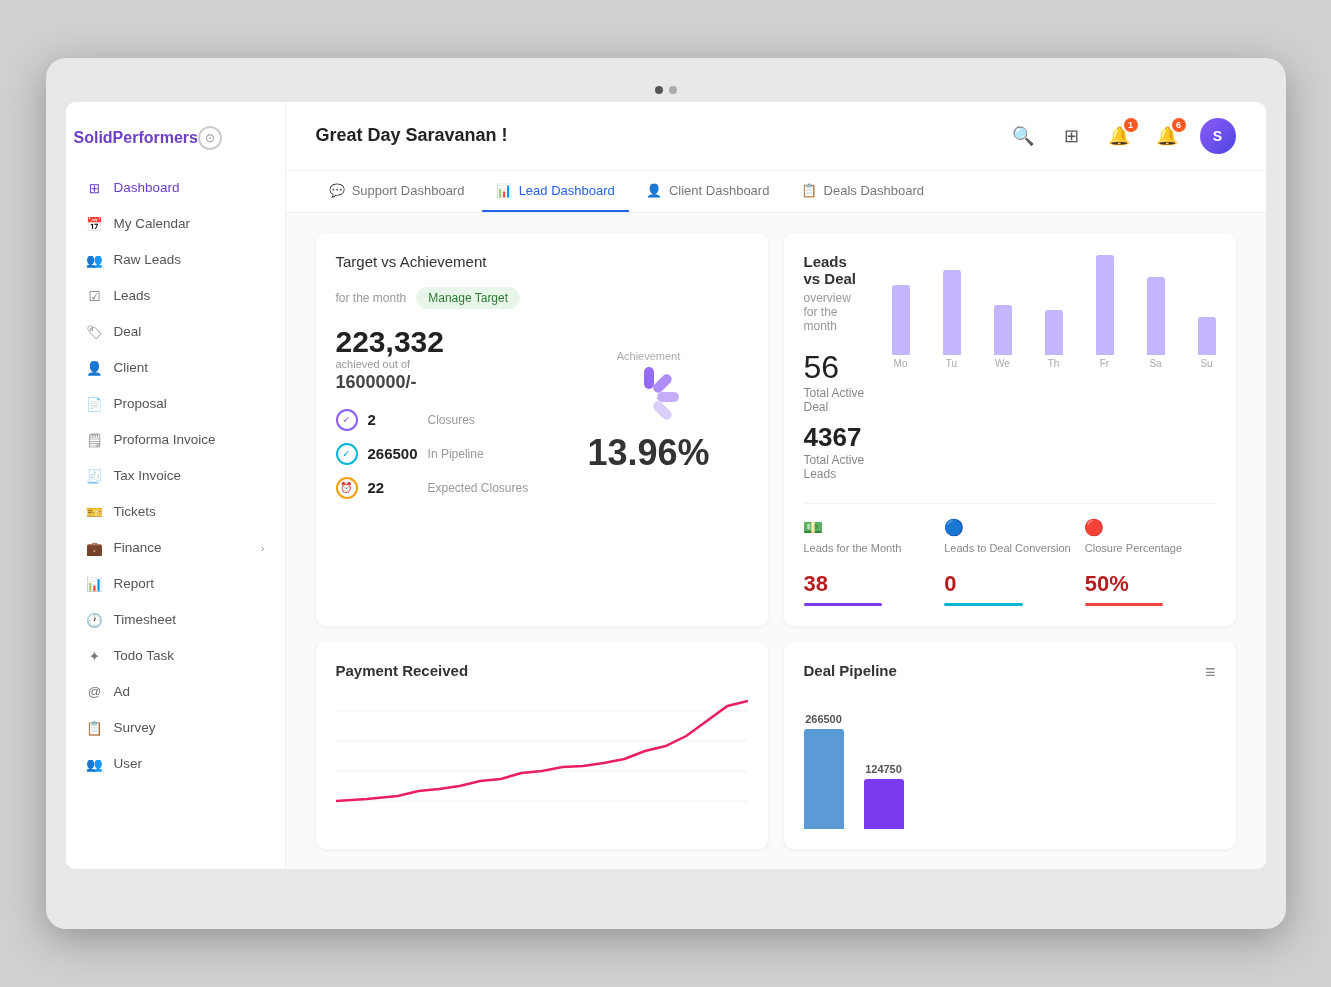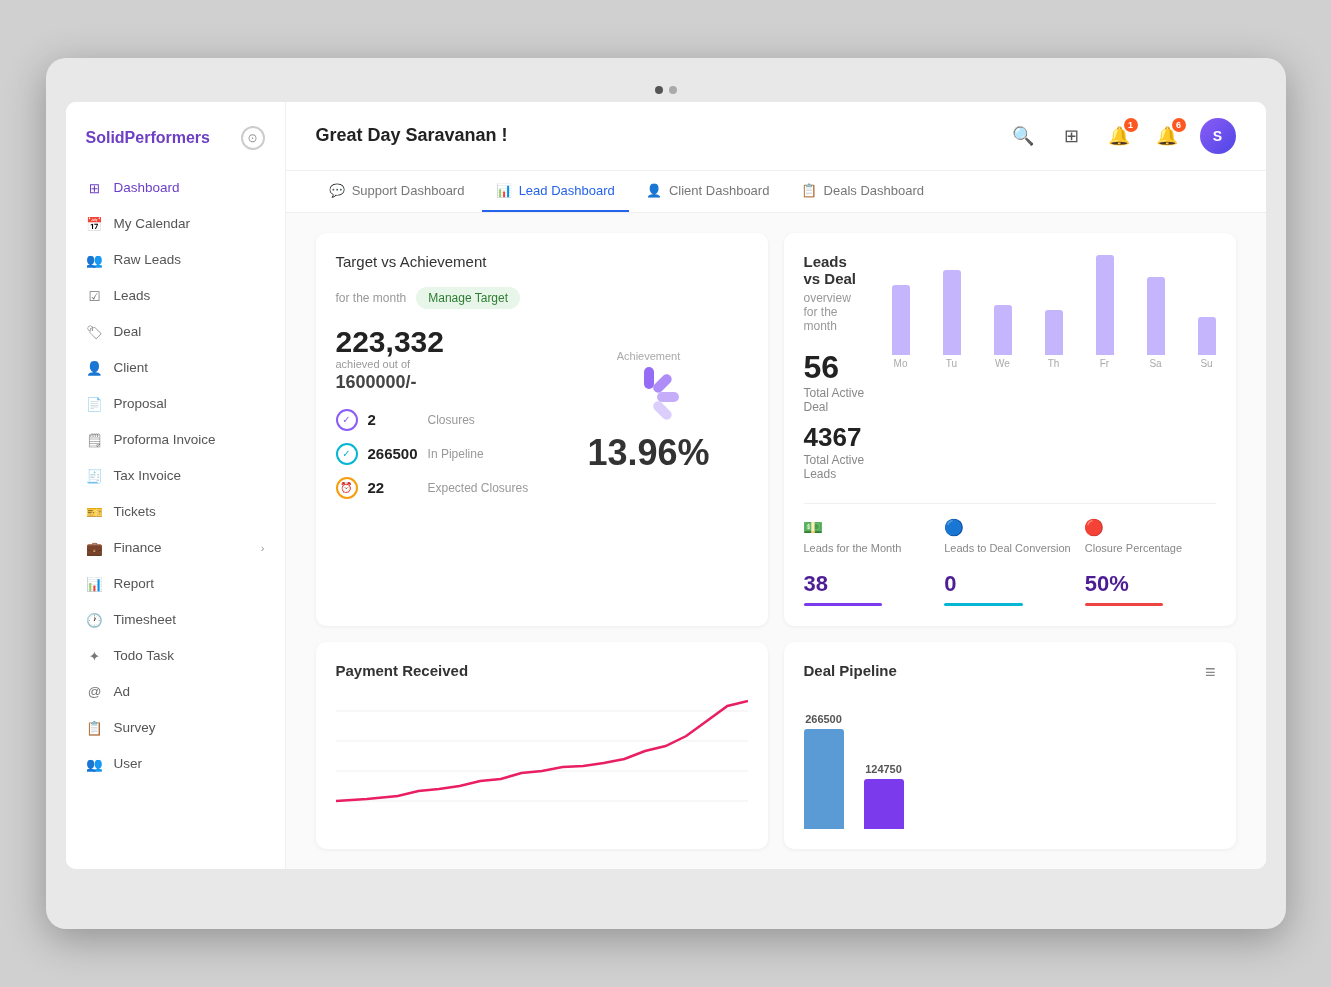--- a/index.html
+++ b/index.html
@@ -48,24 +48,23 @@
     .sidebar {
       width: 220px;
       min-width: 220px;
       background: #fff;
       border-right: 1px solid #f0f0f0;
       padding: 16px 0;
       display: flex;
       flex-direction: column;
     }
     .sidebar-logo {
-      padding: 8px 20px 20px;
-      display: flex;
-      align-items: center;
-      justify-content: space-between;
+      padding: 8px 8px 20px;
+      display: flex;
+      align-items: center;
     }
     .logo-text {
       font-size: 16px;
       font-weight: 700;
       color: #6c3fc5;
     }
     .logo-icon {
       width: 24px; height: 24px;
       border: 2px solid #ccc;
       border-radius: 50%;
@@ -243,21 +242,21 @@
       display: flex;
       flex-direction: column;
       align-items: center;
       justify-content: center;
       flex: 1;
     }
     .achievement-label { font-size: 11px; color: #aaa; }
     .achievement-pct { font-size: 36px; font-weight: 700; color: #333; }
     
     .leads-deal-header { display: flex; justify-content: space-between; align-items: flex-start; }
-    .big-number { font-size: 32px; font-weight: 700; color: #222; }
+    .big-number { font-size: 32px; font-weight: 400; color: #222; }
     .metric-label { font-size: 12px; color: #888; margin-bottom: 8px; }
     .metric-value { font-size: 26px; font-weight: 700; color: #222; }
     .bar-chart-area {
       display: flex;
       align-items: flex-end;
       gap: 6px;
       height: 120px;
       padding-bottom: 4px;
     }
     .bar-col {
@@ -278,21 +277,21 @@
       display: grid;
       grid-template-columns: 1fr 1fr 1fr;
       gap: 10px;
       margin-top: 14px;
       border-top: 1px solid #f0f0f0;
       padding-top: 14px;
     }
     .metric-col {}
     .metric-icon { margin-bottom: 4px; }
     .metric-title { font-size: 11px; color: #888; margin-bottom: 6px; line-height: 1.3; }
-    .metric-number { font-size: 22px; font-weight: 700; color: #4c1d95; margin-bottom: 6px; margin-top: 16px; }
+    .metric-number { font-size: 22px; font-weight: 700; color: #b91c1c; margin-bottom: 6px; margin-top: 16px; }
     .metric-bar {
       height: 3px;
       border-radius: 2px;
       width: 60%;
     }
     .metric-bar.purple { background: #7c3aed; }
     .metric-bar.cyan { background: #06b6d4; }
     .metric-bar.red { background: #ef4444; }
     
     .payment-card { }

